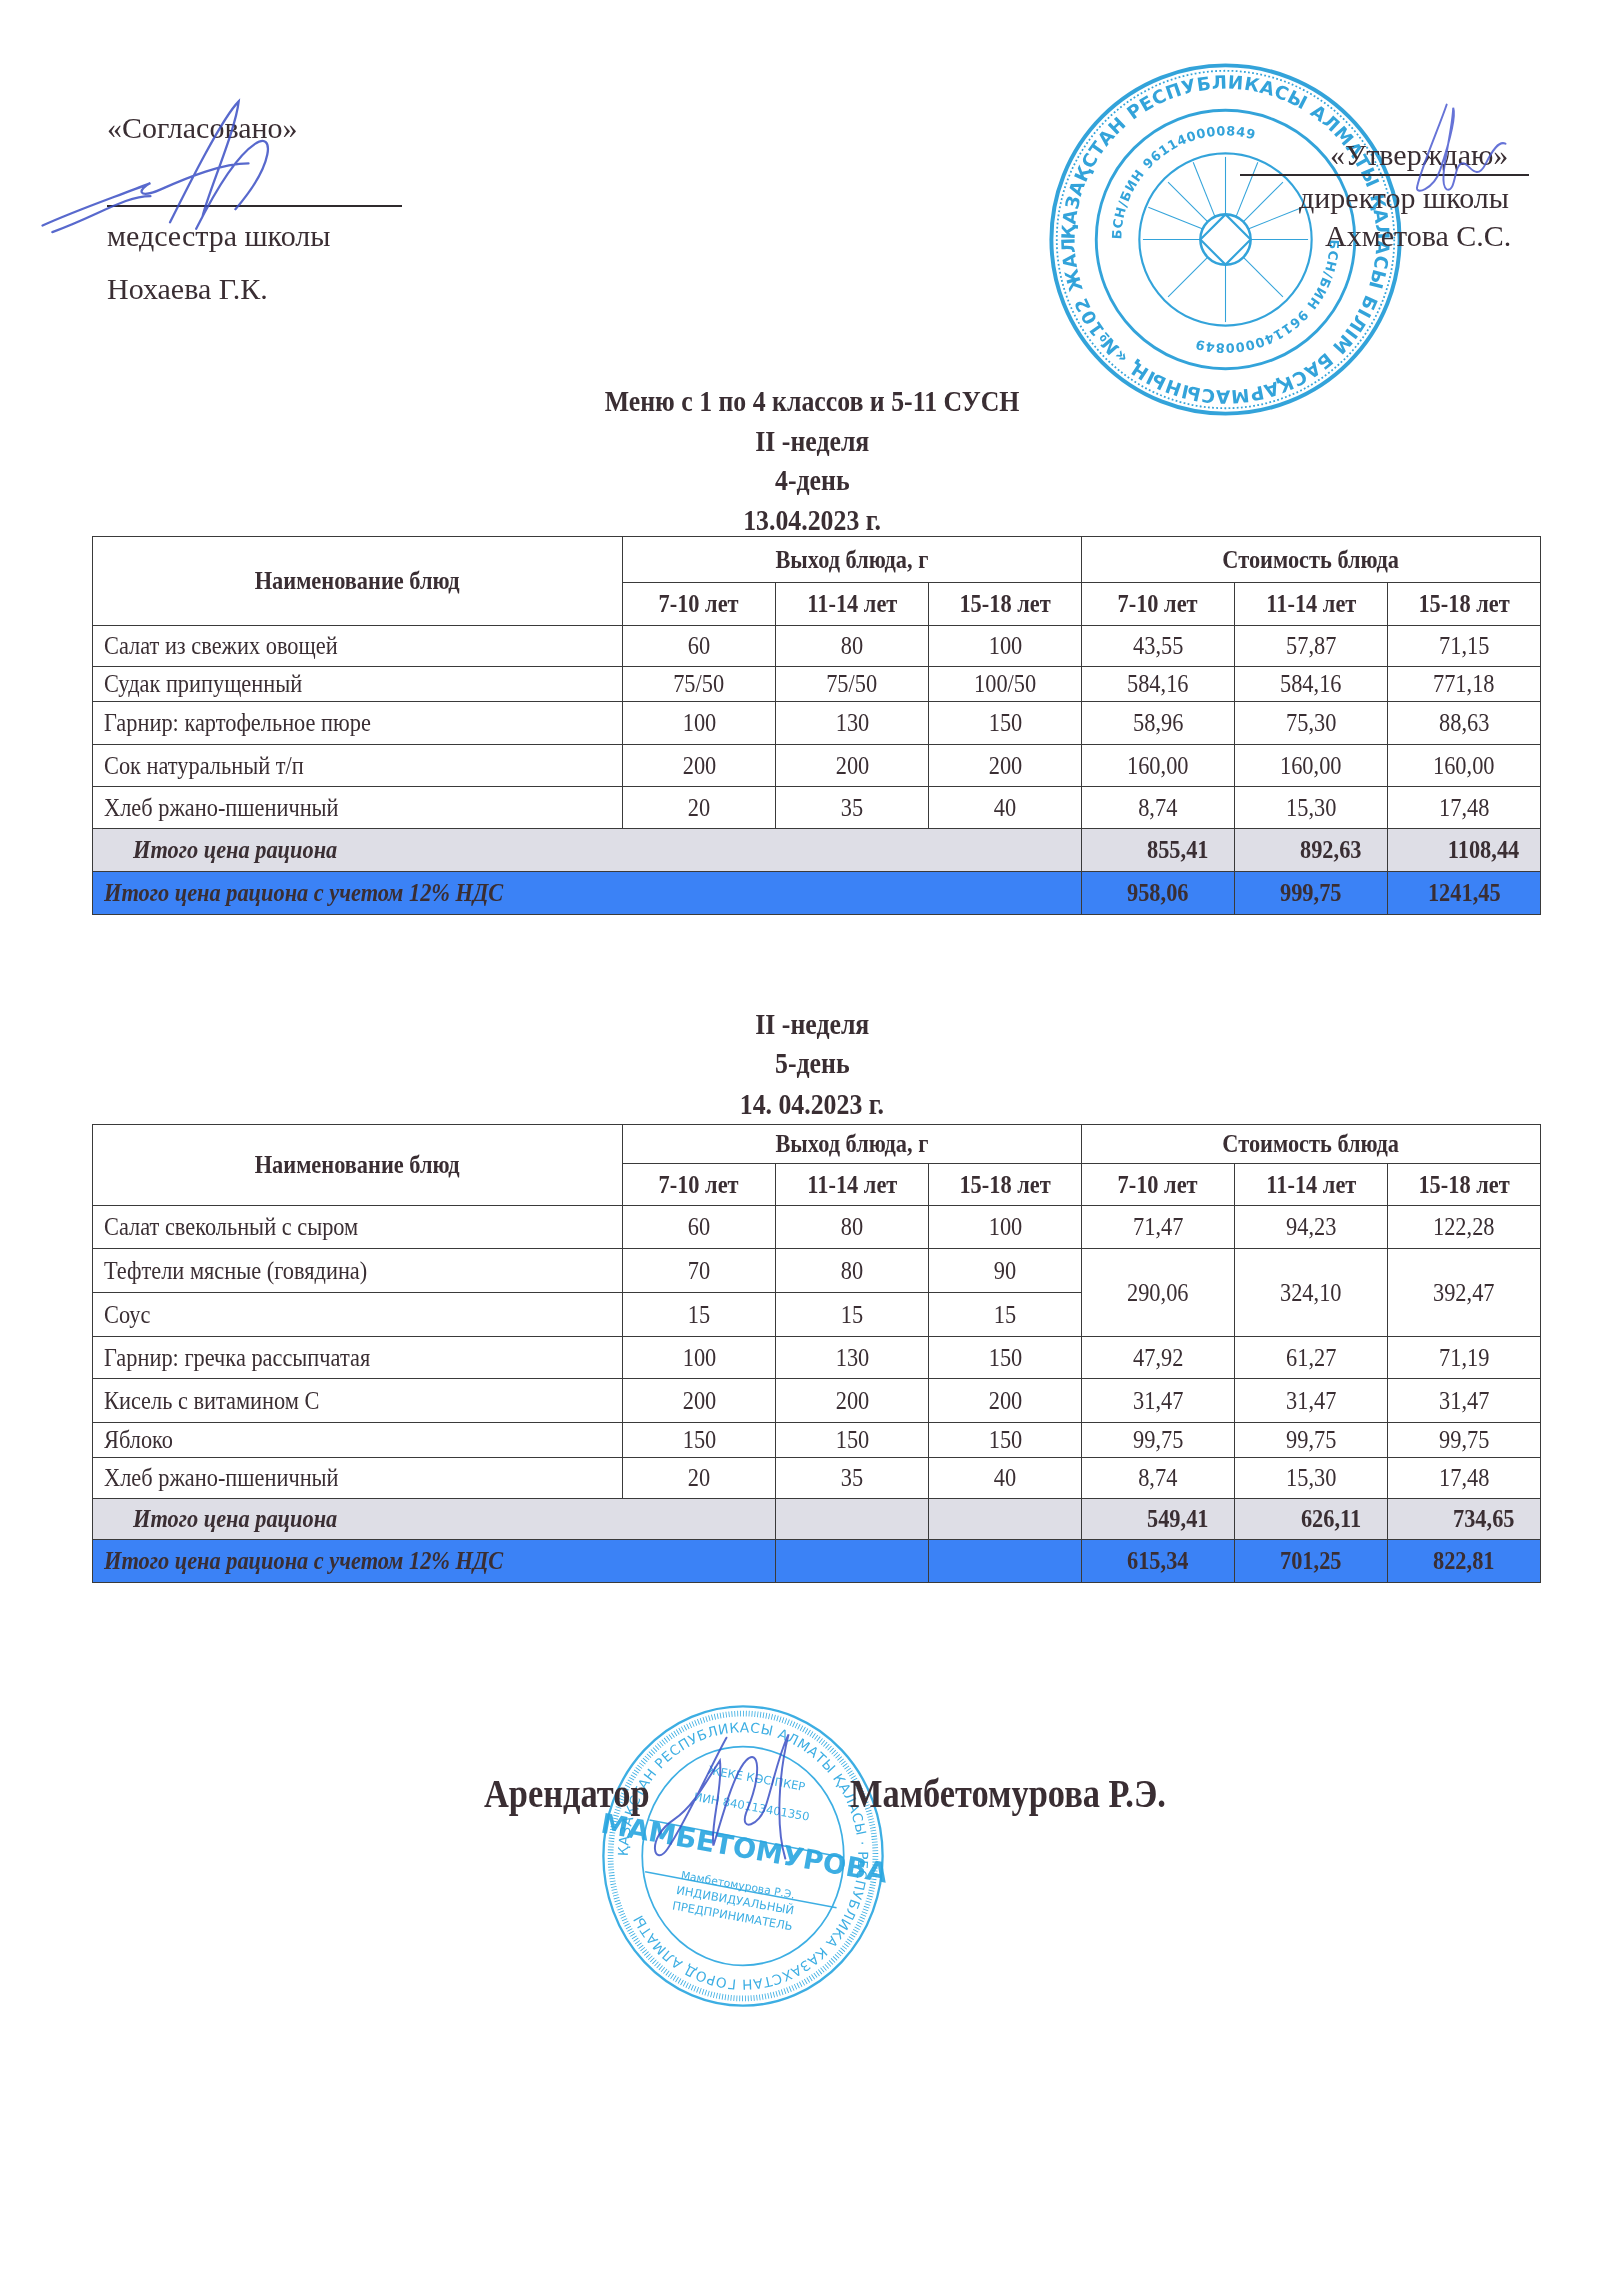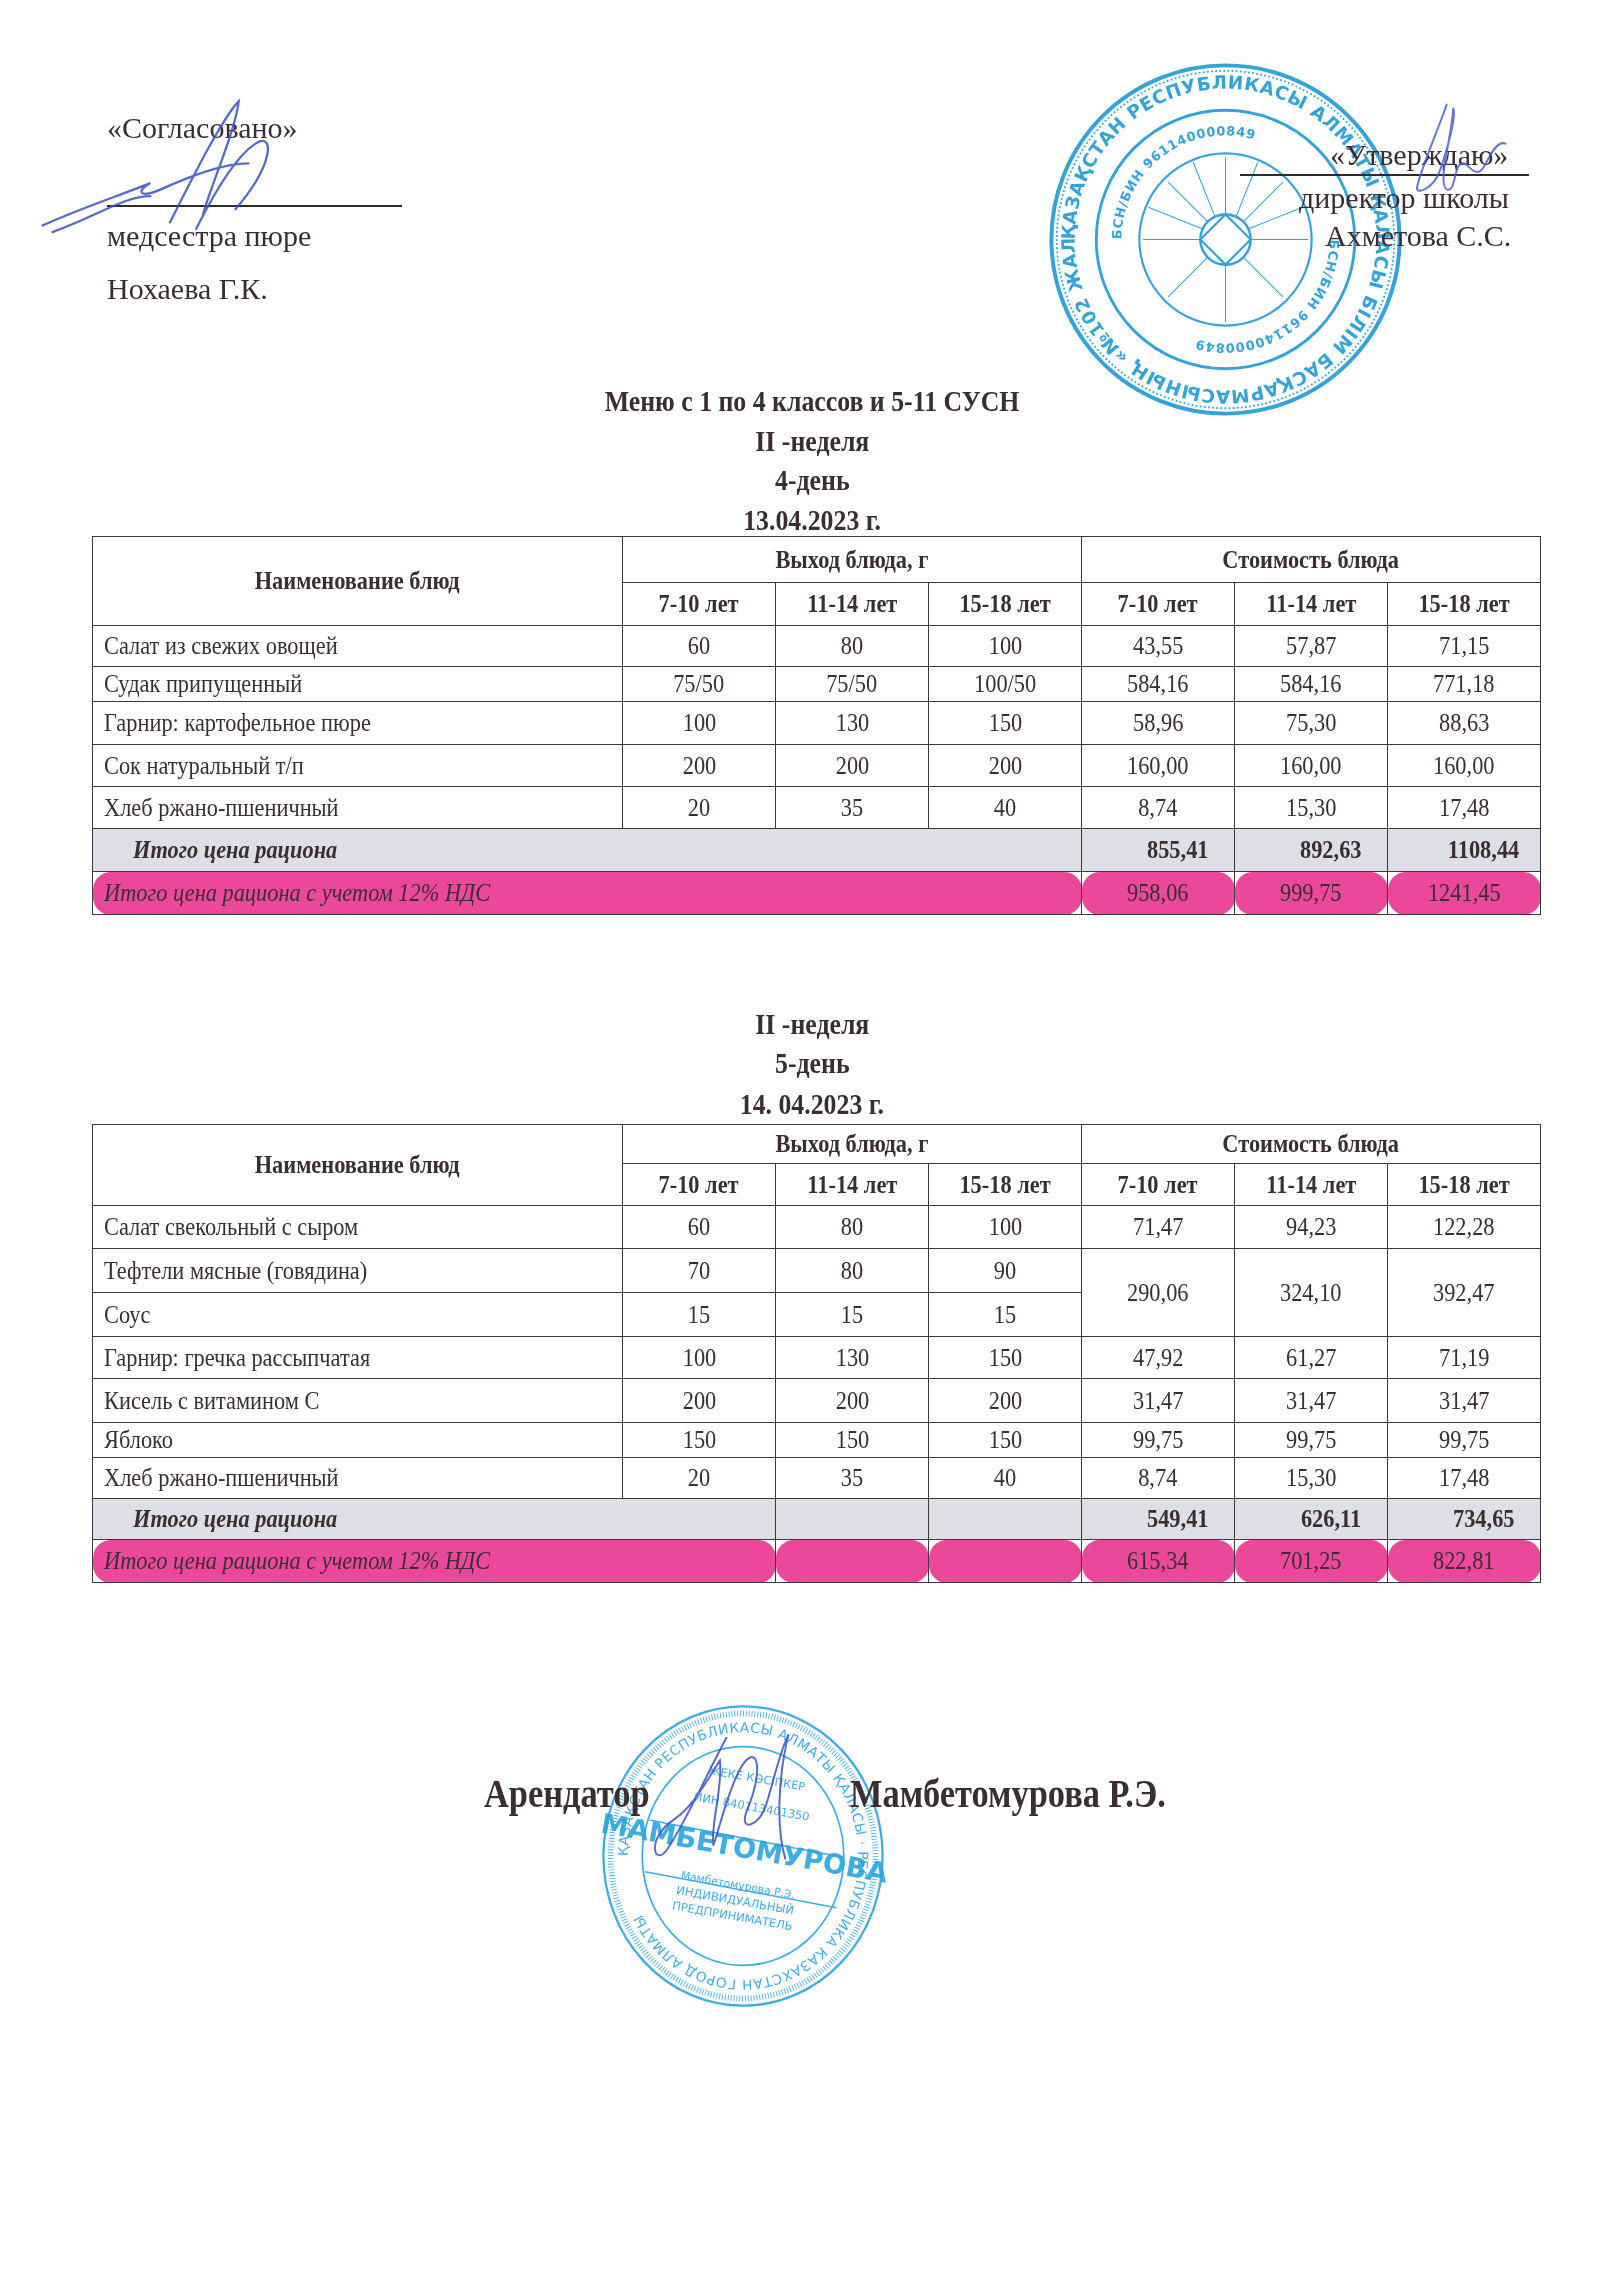--- a/index.html
+++ b/index.html
@@ -17,21 +17,21 @@
   .title { position: absolute; left: 0; width: 1624px; text-align: center; font-weight: bold;
            font-size: 30px; line-height: 1; white-space: nowrap; }
 
   
   table.menu { position: absolute; left: 92px; border-collapse: collapse; table-layout: fixed; width: 1445px; }
   table.menu td { border: 1.6px solid #3a3a3a; padding: 0; font-size: 26px; vertical-align: middle; overflow: hidden; white-space: nowrap; }
   table.menu td.name { text-align: left; padding-left: 10.5px; }
   table.menu td.num { text-align: center; }
   table.menu td.hdr { font-weight: bold; text-align: center; font-size: 26px; }
   table.menu tr.total1 td { background: #dedee6; font-weight: bold; padding-left: 40px; }
-  table.menu tr.total2 td { background: #ec4899; font-weight: normal; border-radius: 18px; }
+  table.menu tr.total2 td { background: #3b82f6; font-weight: bold; }
   table.menu tr.total1 td.name, table.menu tr.total2 td.name { font-style: italic; }
   col.c0 { width: 530px; } col.cn { width: 153px; }
 
   
   .stamp { position: absolute; border-radius: 50%; pointer-events: none; }
   .stamp svg { width: 100%; height: 100%; }
   .signature { position: absolute; pointer-events: none; }
 
   .footer { font-size: 40px; font-weight: bold; line-height: 1; white-space: nowrap; }
 </style>
@@ -73,21 +73,21 @@
       <textPath href="#s1inner">БСН/БИН 961140000849</textPath>
     </text>
     <text fill="#1e9ad6" font-family="DejaVu Sans, sans-serif" font-weight="bold" font-size="7.2" letter-spacing="0.4" opacity="0.9">
       <textPath href="#s1inner" startOffset="50%">БСН/БИН 961140000849</textPath>
     </text>
   </svg>
 </div>
 
 <div class="abs appr" style="left:107px; top:113px;"><span>«Согласовано»</span></div>
 <div class="sig-line" style="left:107px; top:205px; width:295px;"></div>
-<div class="abs appr" style="left:107px; top:221px;"><span>медсестра пюре</span></div>
+<div class="abs appr" style="left:107px; top:221px;"><span>медсестра школы</span></div>
 <div class="abs appr" style="left:107px; top:274px;"><span>Нохаева Г.К.</span></div>
 <svg class="signature" style="left:39px; top:85px; width:249px; height:170px;" viewBox="0 0 380 260">
   <path d="M5,215 C60,190 120,170 170,150 C150,160 150,175 185,160 C230,140 280,120 320,120 M200,210 C230,150 280,50 305,25 C300,70 260,160 250,200 M240,220 C270,160 300,110 330,90 C360,70 360,120 300,190 M20,225 C90,200 130,170 170,170" fill="none" stroke="#3b4fc4" stroke-width="3.5" stroke-linecap="round" opacity="0.85"></path>
 </svg>
 
 <div class="abs appr" style="left:1330px; top:106px;margin-top:34px;"><span>«Утверждаю»</span></div>
 <div class="sig-line" style="left:1240px; top:174px; width:289px;"></div>
 <div class="abs appr" style="left:1299px; top:183px;"><span>директор школы</span></div>
 <div class="abs appr" style="left:1325px; top:221px;"><span>Ахметова С.С.</span></div>
 <svg class="signature" style="left:1401px; top:98px; width:111px; height:98px;" viewBox="0 0 170 150">

